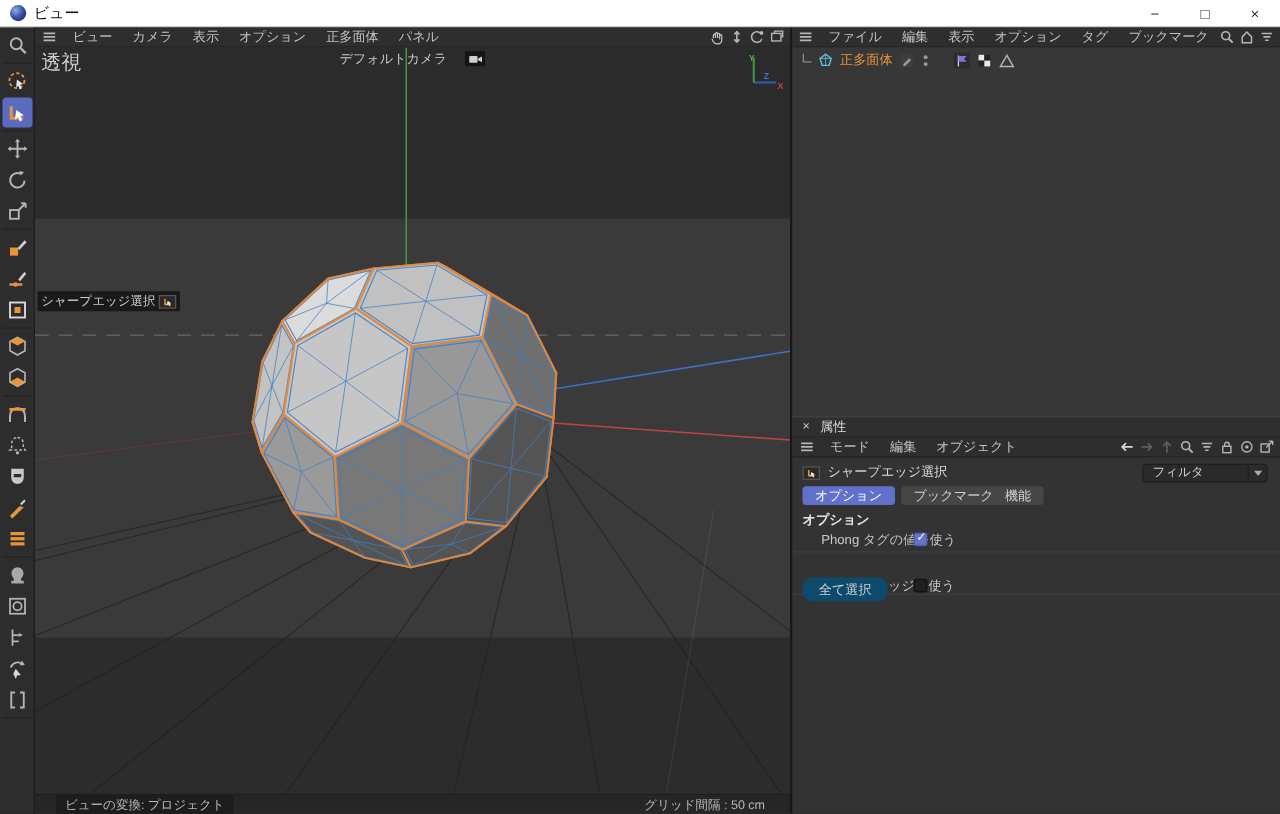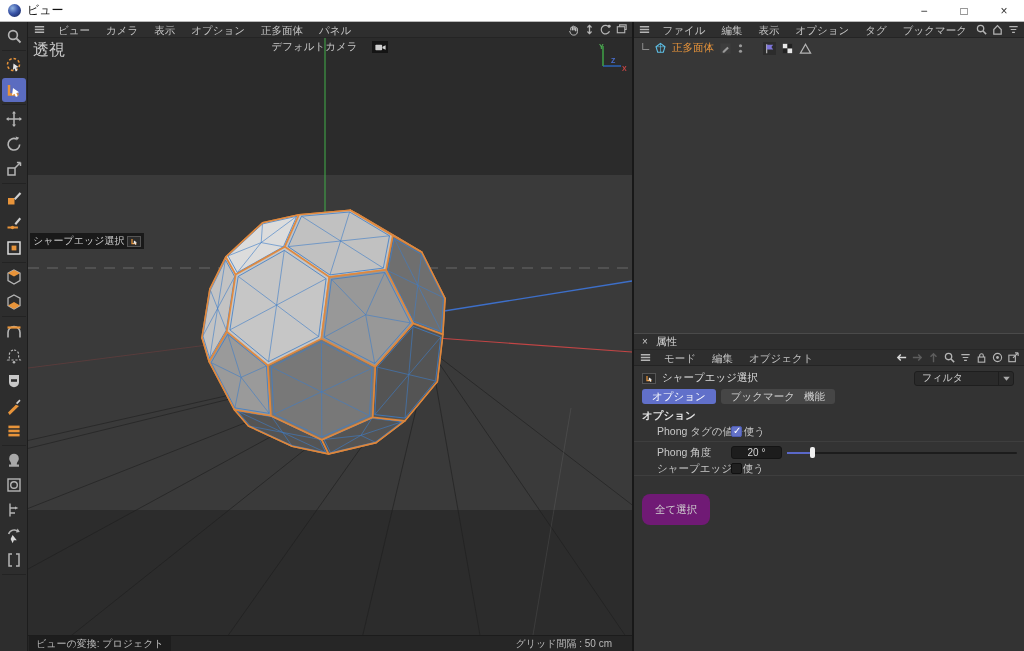--- a/index.html
+++ b/index.html
@@ -41,21 +41,21 @@
   .vp-stats span{background:rgba(18,18,18,.85);padding:0 2px}
   .vp-stats span.blank{background:transparent}
   .vp-cam{position:absolute;left:0;right:0;top:2px;display:flex;justify-content:center;align-items:center;gap:15px;font-size:10.5px;color:#c9c9c9}
   .cam-chip{width:16px;height:12px;background:#141414;display:flex;align-items:center;justify-content:center}
   .cam-chip svg{width:11px;height:9px}
   .vp-hint{position:absolute;left:2px;top:195px;display:flex;align-items:center;gap:3px;font-size:10px;color:#cfcfcf;background:rgba(20,20,20,.85);padding:1px 3px}
   .hint-chip{width:14px;height:11px;background:#2a2a2a;border:1px solid #555;display:flex;align-items:center;justify-content:center}
   .hint-chip svg{width:9px;height:9px}
   .gizmo{position:absolute;right:4px;top:2px;width:38px;height:32px}
   .vp-status{height:16px;background:#262626;border-top:1px solid #1c1c1c;display:flex;align-items:center;font-size:10px;color:#b8b8b8}
-  .vps-left{background:#1d1d1d;padding:1px 7px;margin-left:1px}
+  .vps-left{background:#1d1d1d;padding:1px 7px;margin-left:17px}
   .vps-right{margin-left:auto;padding-right:20px}
 
   
   .rp{width:392px;display:flex;flex-direction:column;border-left:2px solid #181818;background:#363636}
   .om{height:311px;display:flex;flex-direction:column}
   .om-tree{flex:1;background:#373737;position:relative}
   .obj-row{position:absolute;top:2px;left:4px;right:0;height:16px;display:flex;align-items:center;font-size:10.5px}
   .obj-label{color:#e8943a;margin:0 4px}
   .obj-row .ic{margin:0 1px}
   .tag-group{margin-left:14px;display:flex;gap:3px}
@@ -78,21 +78,21 @@
   .prow .ctrl{position:absolute;left:97px;display:flex;align-items:center}
   .sep{position:absolute;left:0;right:0;height:1px;background:#3e3e3e}
   .checkbox{width:11px;height:11px;background:#1f1f1f;border:1px solid #101010;border-radius:2px;position:relative}
   .checkbox.checked{background:#6472c8;border-color:#4d5bb0}
   .checkbox.checked::after{content:"✓";position:absolute;left:1px;top:-2px;font-size:10px;color:#fff}
   .valbox{width:51px;height:13px;background:#1d1d1d;border:1px solid #141414;border-radius:3px;color:#d6d6d6;font-size:10px;text-align:center;line-height:12px}
   .slider{position:absolute;left:153px;width:230px;height:13px}
   .slider .track{position:absolute;left:0;right:0;top:6px;height:2px;background:#1c1c1c;border-radius:1px}
   .slider .fill{position:absolute;left:0;top:6px;height:2px;background:#5a68c8}
   .slider .handle{position:absolute;top:1px;width:5px;height:11px;background:#f0f0f0;border-radius:2px;margin-left:-2px}
-  .btn{position:absolute;left:8px;top:128px;height:31px;background:#701a75;border-radius:8px;color:#d0d0d0;display:inline-flex;align-items:center;padding:0 13px;font-size:10.5px}
+  .btn{position:absolute;left:8px;top:96px;height:19px;background:#0c4a6e;border-radius:8px;color:#d0d0d0;display:inline-flex;align-items:center;padding:0 13px;font-size:10.5px}
 </style>
 </head>
 <body>
 
 <div class="window">
 
   <div class="titlebar">
     <span class="app-logo"></span>
     <span class="tb-title">ビュー</span>
     <div class="win-controls">
@@ -809,31 +809,20 @@
 
           <div class="prow" style="top:58px">
             <span class="lbl">Phong タグの値を使う</span>
             <span class="ctrl">
                 <span class="checkbox checked"></span>
               </span>
           </div>
 
           <div class="sep" style="top:75px"></div>
 
-          <div class="prow" style="top:79px">
-            <span class="lbl">Phong 角度</span>
-            <span class="ctrl">
-                <span class="valbox">20 °</span>
-              </span>
-            <span class="slider">
-              <span class="track"></span>
-              <span class="fill" style="width: 11%;"></span>
-              <span class="handle" style="left: 11%;"></span>
-            </span>
-          </div>
 
           <div class="prow" style="top:95px">
             <span class="lbl">シャープエッジを使う</span>
             <span class="ctrl">
                 <span class="checkbox"></span>
               </span>
           </div>
 
           <div class="sep" style="top:109px"></div>
 

